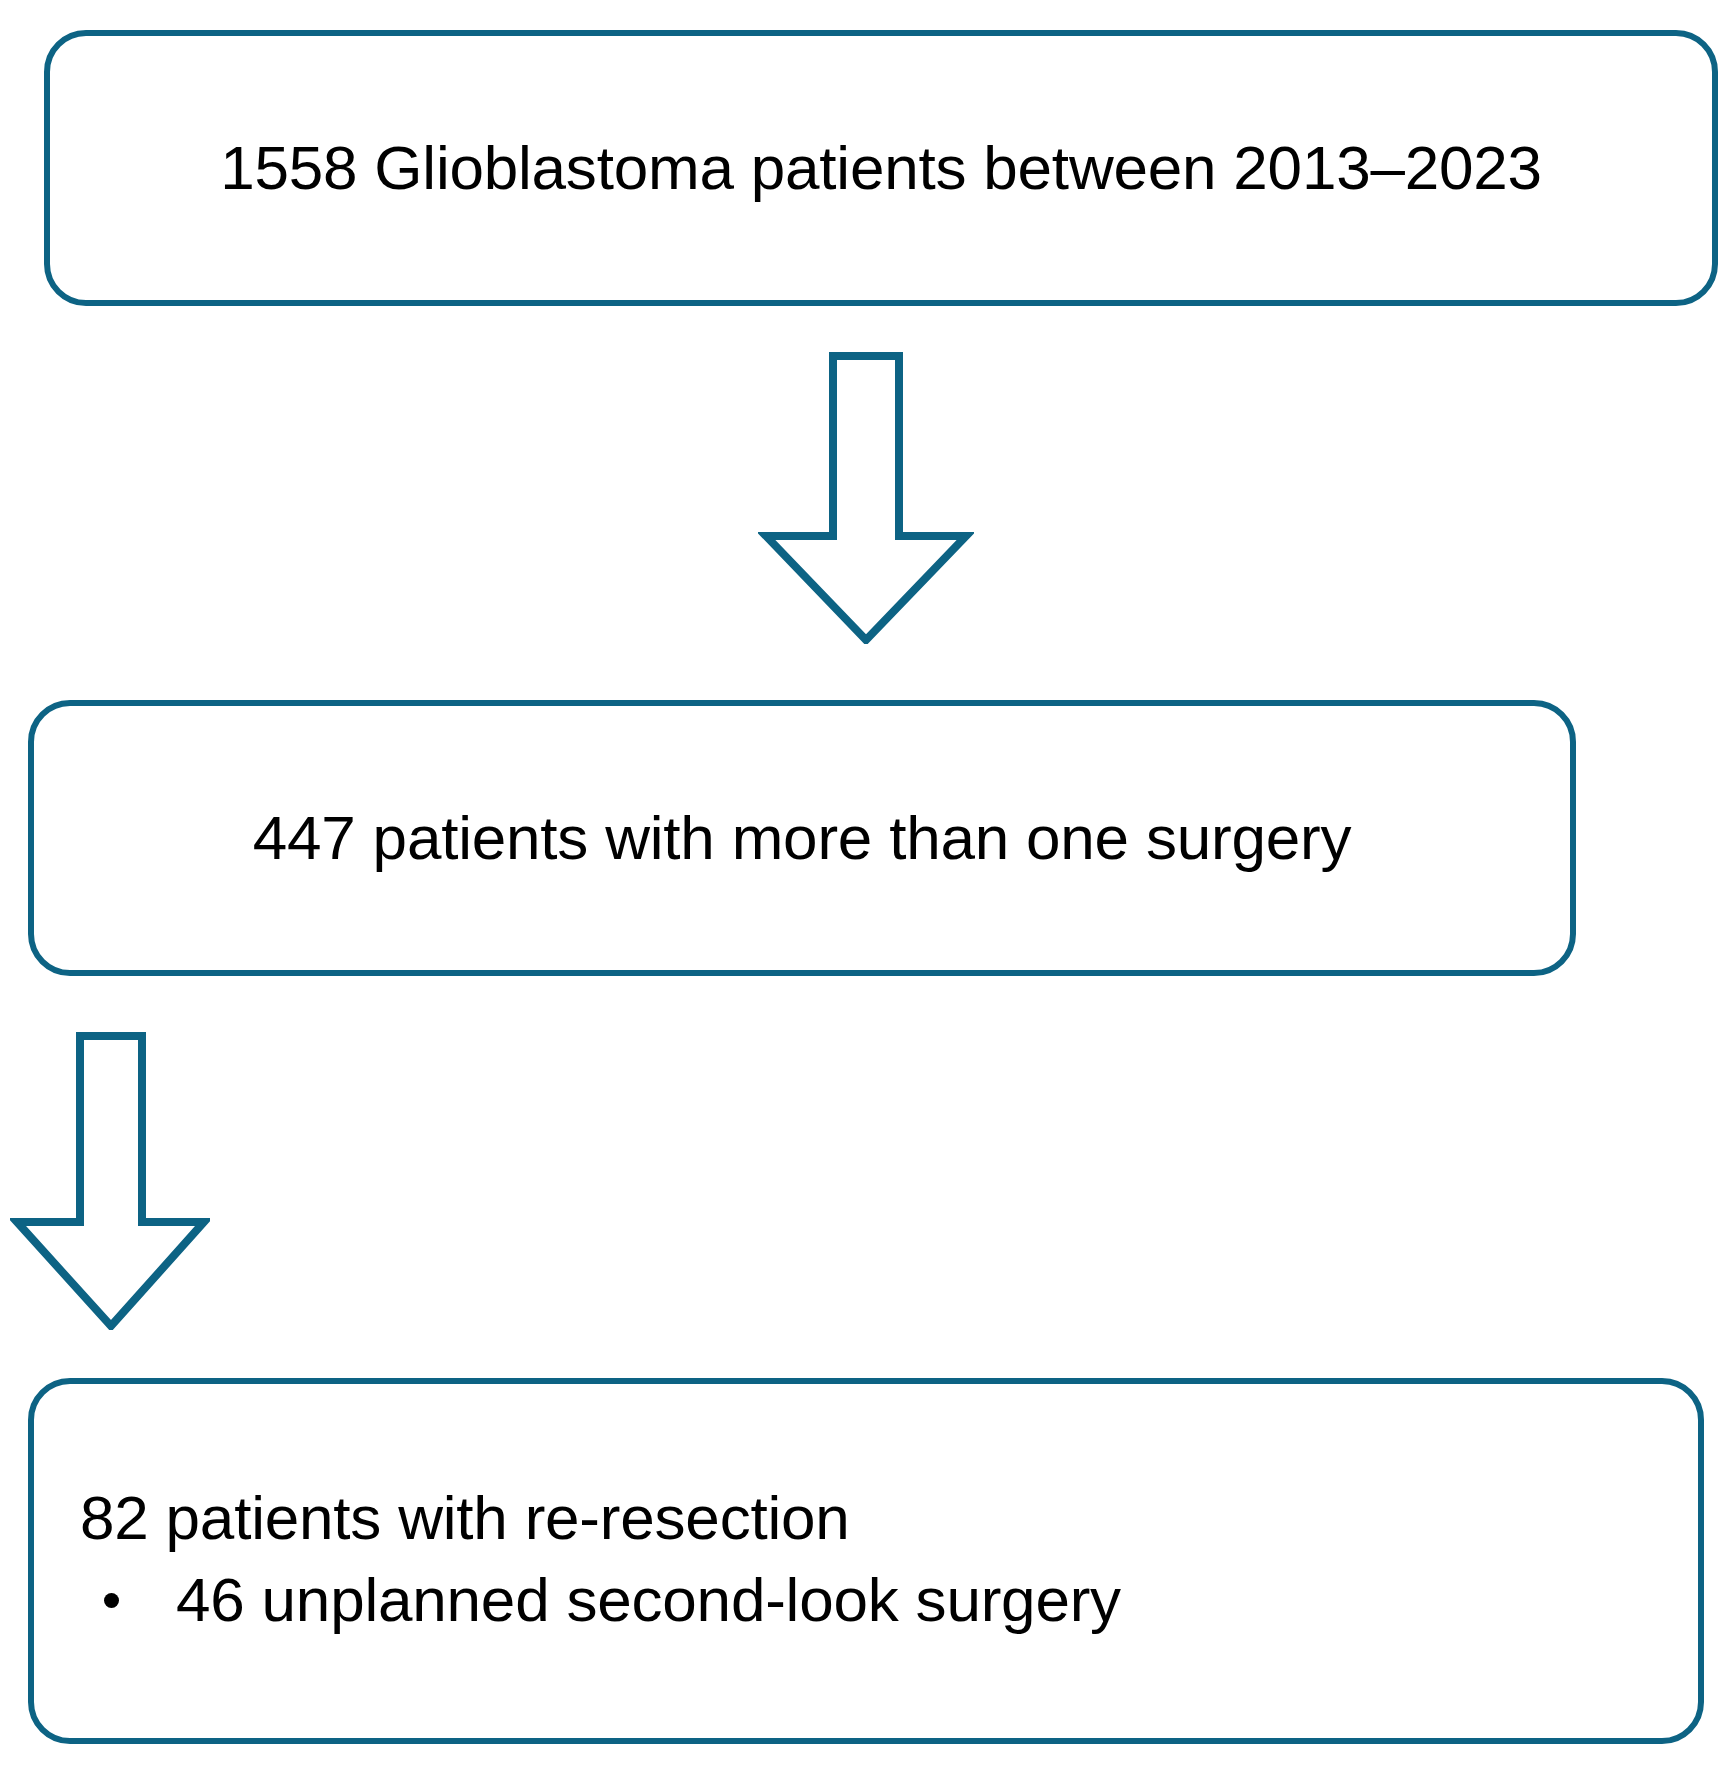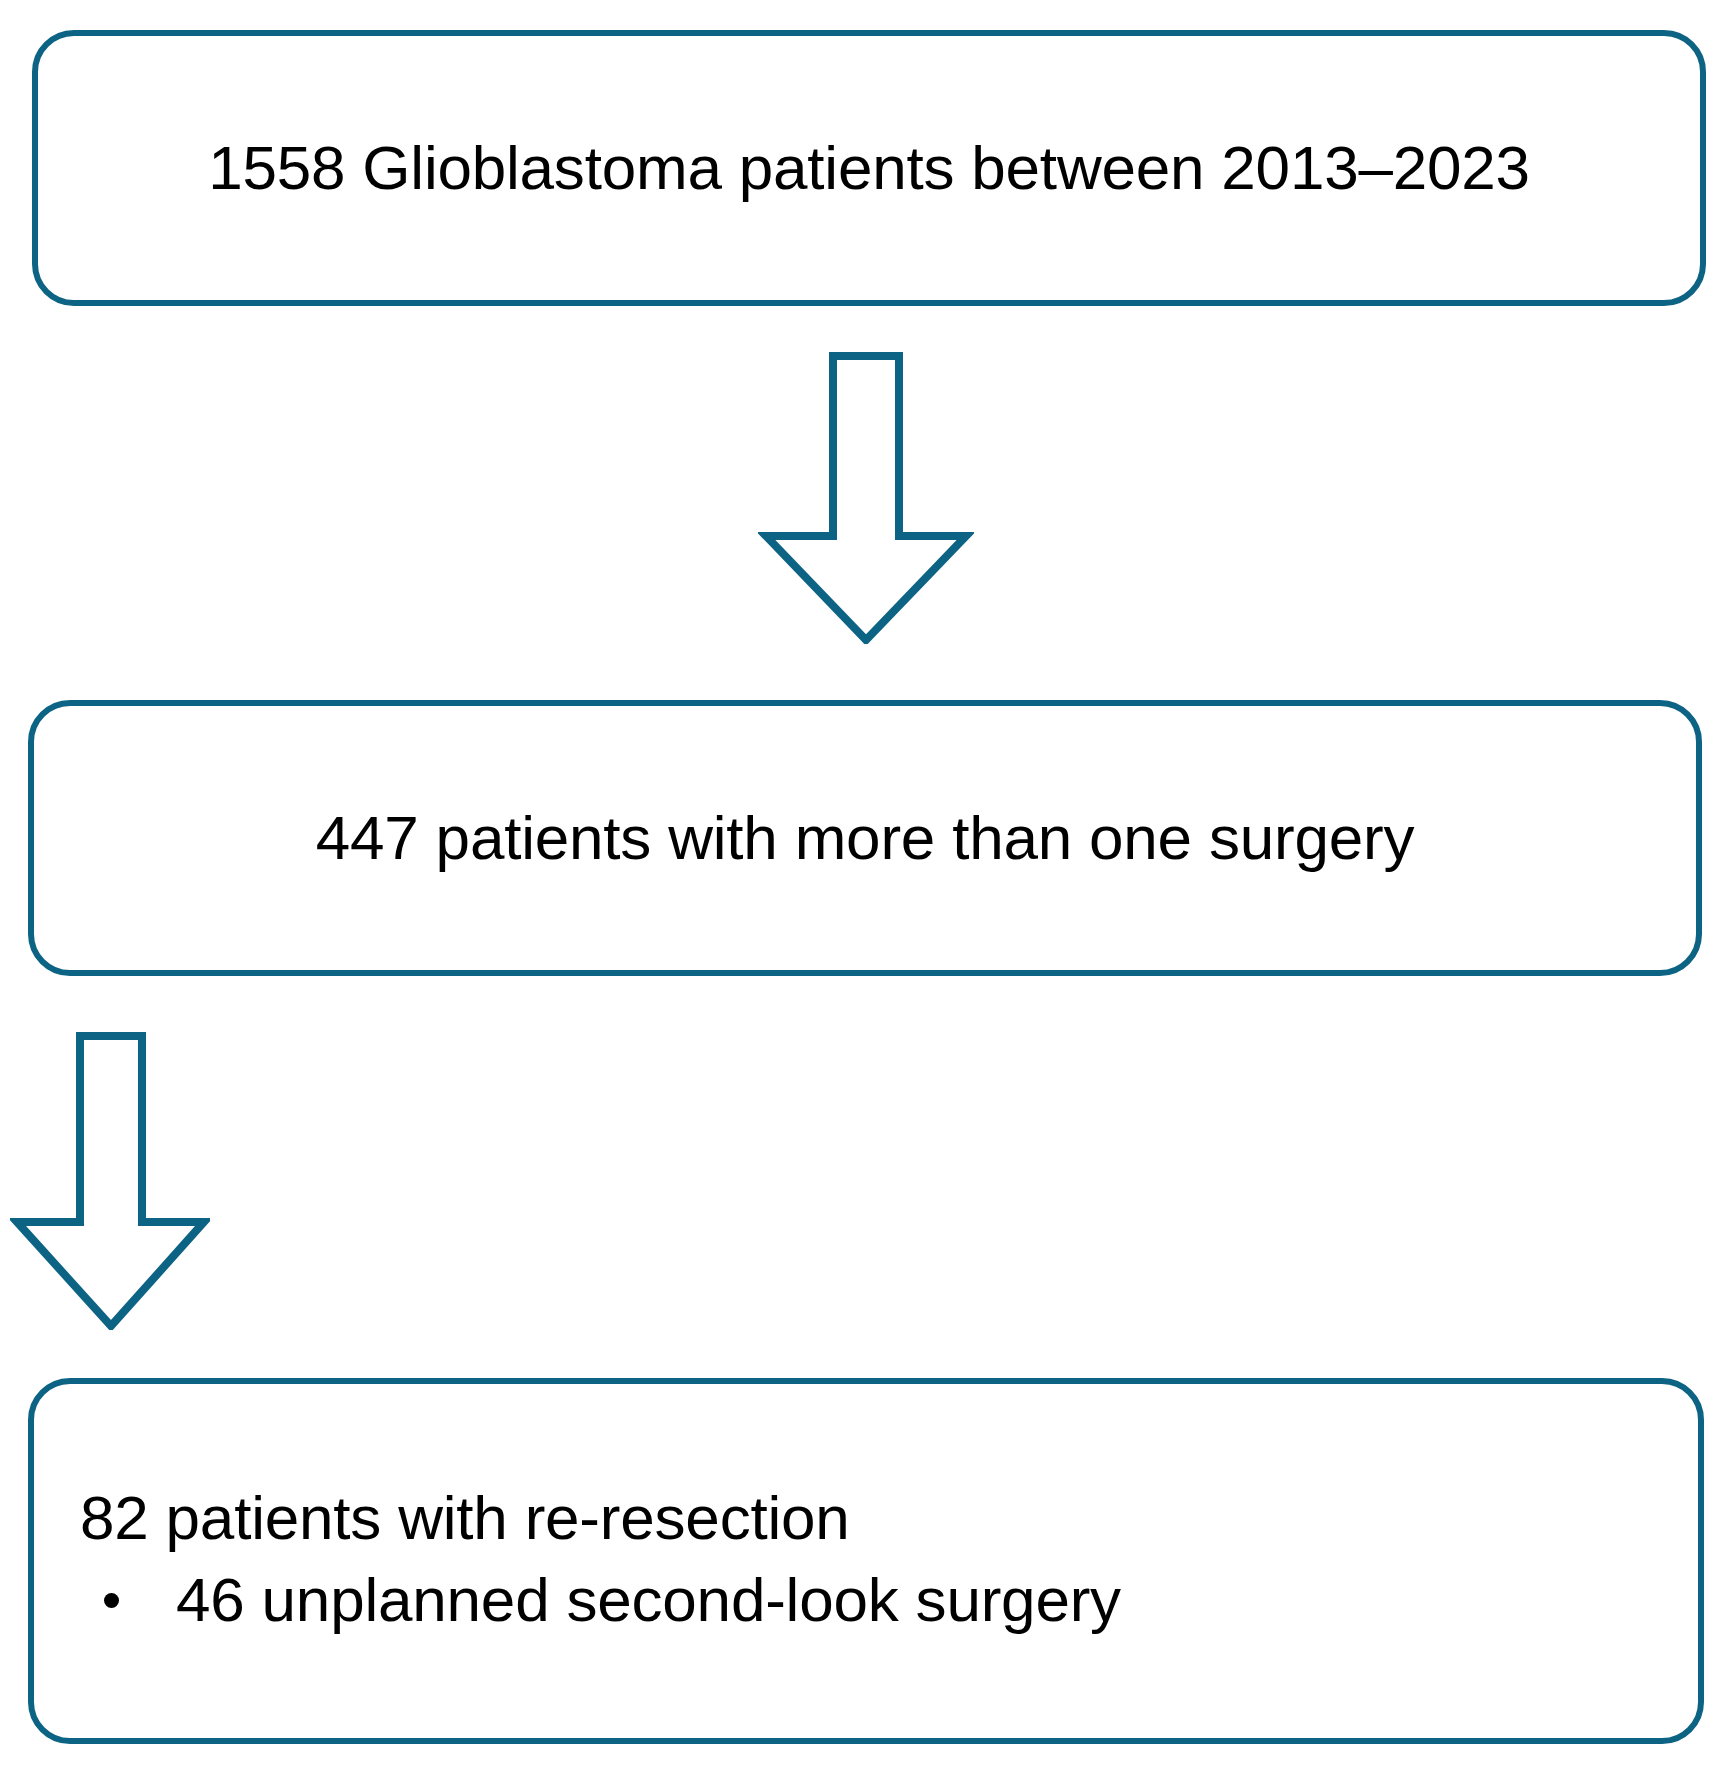--- a/index.html
+++ b/index.html
@@ -43,30 +43,30 @@
     line-height: 1.12;
     letter-spacing: -0.2px;
     color: #000000;
   }
   .box-text.center {
     text-align: center;
   }
 
   
   #box-cohort {
-    left: 32px;
+    left: 44px;
     top: 30px;
     width: 1674px;
     height: 276px;
     justify-content: center;
   }
   #box-multi-surgery {
     left: 28px;
     top: 700px;
-    width: 1674px;
+    width: 1548px;
     height: 276px;
     justify-content: center;
   }
   #box-criterion {
     left: 313px;
     top: 1038px;
     width: 1394px;
     height: 284px;
     justify-content: center;
   }

